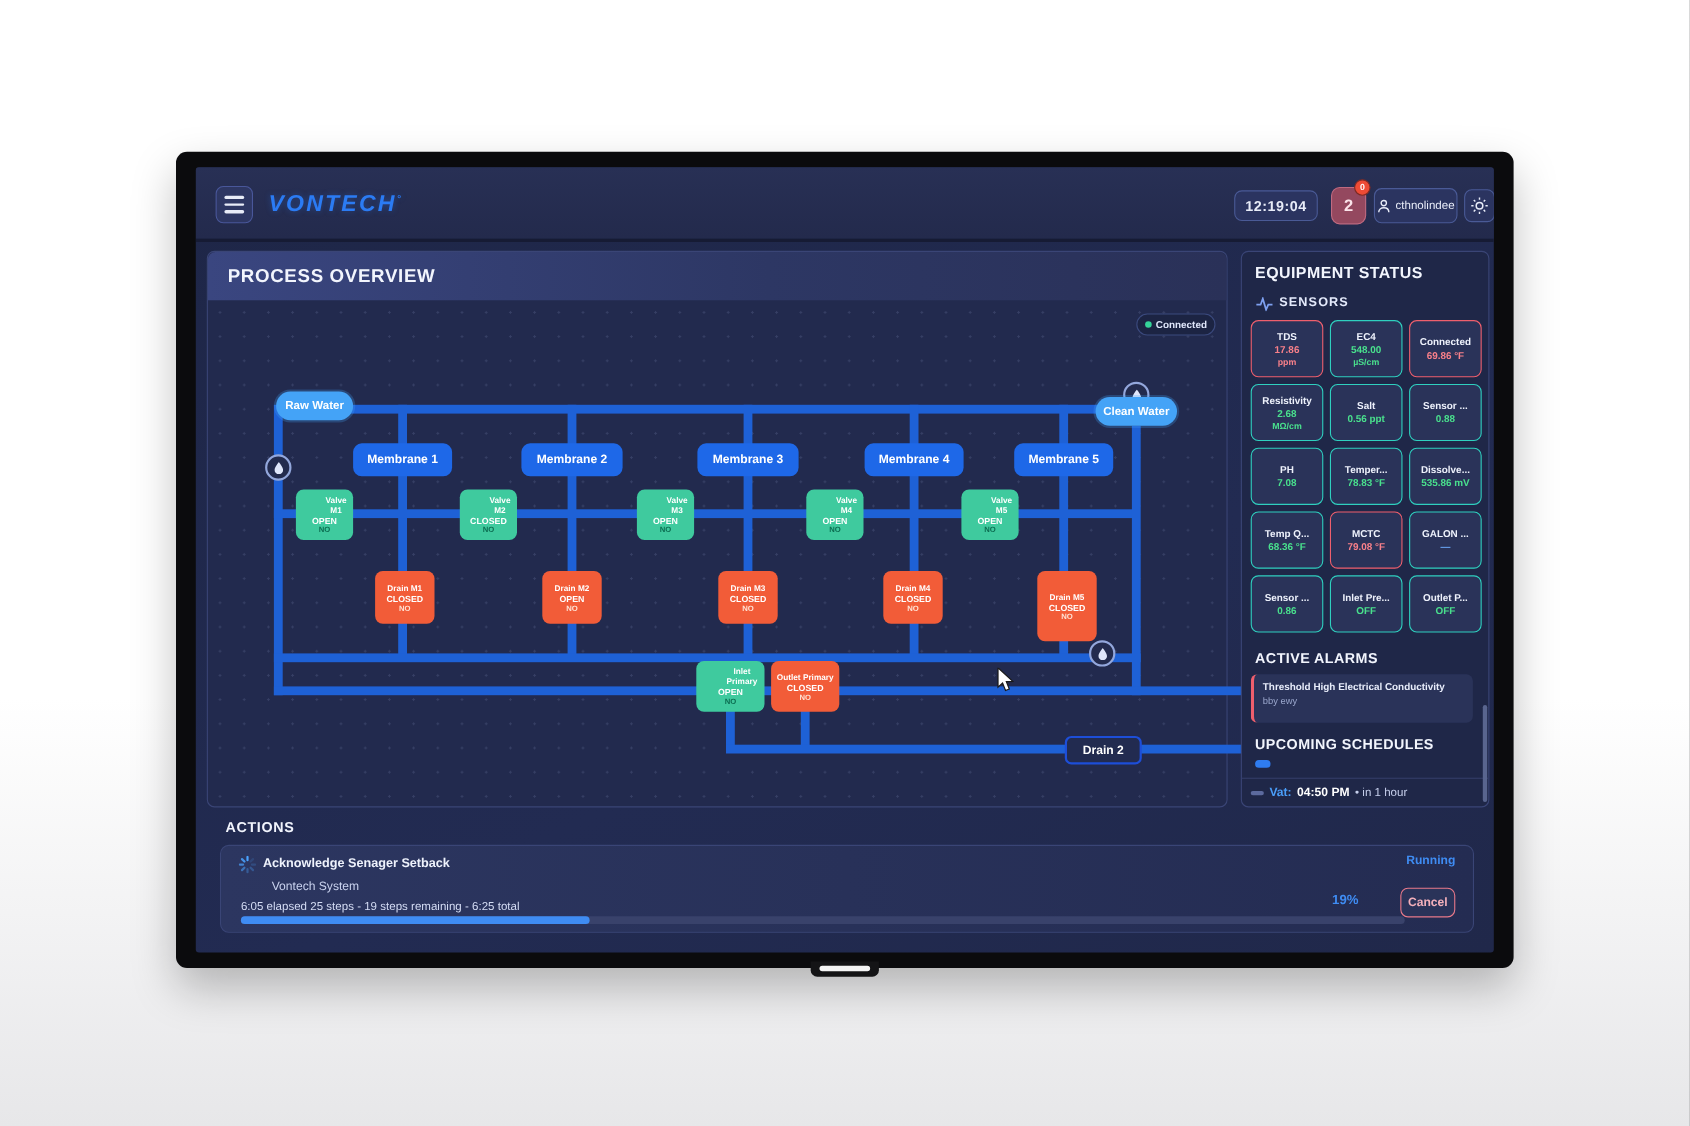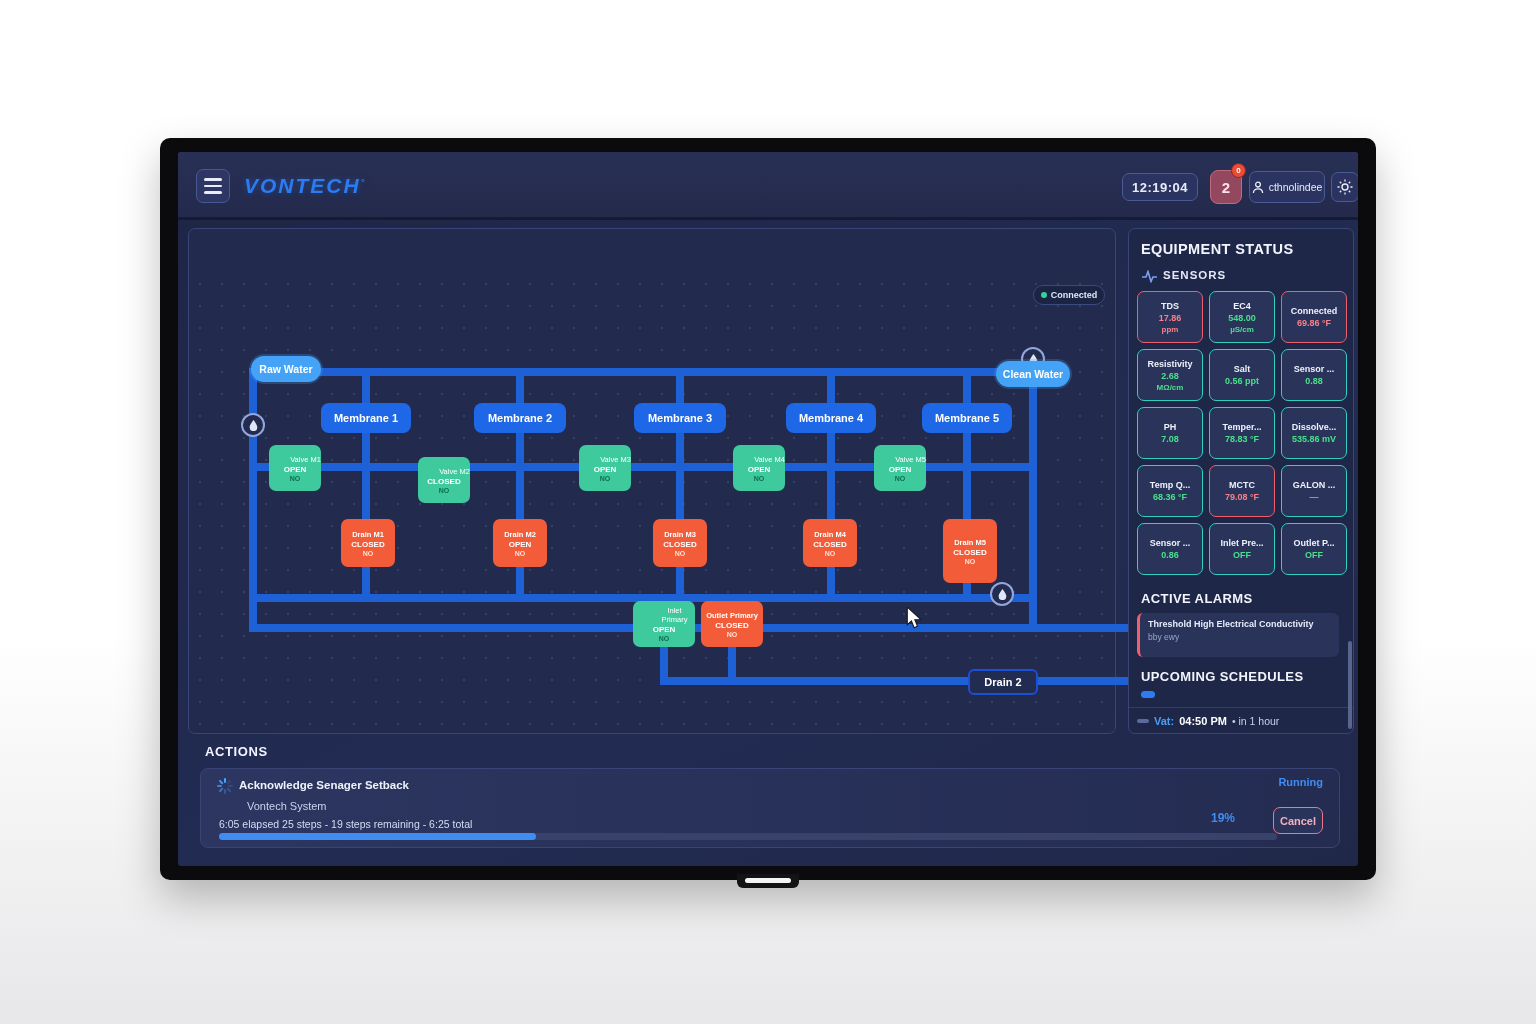--- a/index.html
+++ b/index.html
@@ -59,21 +59,21 @@
 
   .pipe { position:absolute; background:#1e61d6; }
 
   .pill { position:absolute; background:#44a3f7; border-radius:14px; color:#fff;
         font-size:10.5px; font-weight:bold; display:flex; align-items:center; justify-content:center;
         box-shadow:0 0 0 2px rgba(68,163,247,.25); cursor:pointer; }
   .membrane { position:absolute; background:#1e68e8; border-radius:8px; color:#fff;
         font-size:11px; font-weight:bold; display:flex; align-items:center; justify-content:center; cursor:pointer; }
   .valve { position:absolute; background:#3fca9e; border-radius:7px; color:#fff; text-align:center;
         display:flex; flex-direction:column; align-items:center; justify-content:center; gap:1px; cursor:pointer; }
-  .valve .nm { font-size:7.5px; font-weight:normal;margin-left:21px; }
+  .valve .nm { font-size:7.5px; font-weight:bold;margin-left:21px; }
   .valve .st { font-size:8px; font-weight:bold; }
   .valve .md { font-size:7px; color:#0c6e52; font-weight:bold; }
   .drainbox { position:absolute; background:#f25c38; border-radius:7px; color:#fff; text-align:center;
         display:flex; flex-direction:column; align-items:center; justify-content:center; gap:1px; cursor:pointer; }
   .drainbox .nm { font-size:7.5px; font-weight:bold; }
   .drainbox .st { font-size:8px; font-weight:bold; }
   .drainbox .md { font-size:7px; color:#ffe0d2; font-weight:bold; }
   .junction { position:absolute; width:24px; height:24px; background:#232b4e;
         border:2px solid #93a7dc; border-radius:50%; display:flex; align-items:center; justify-content:center; }
   .drain2 { position:absolute; background:#222b50; border:2px solid #1d4ed8; border-radius:6px;
@@ -176,20 +176,23 @@
             <line x1="2.8" y1="2.8" x2="4.2" y2="4.2"></line>
               <line x1="11.8" y1="11.8" x2="13.2" y2="13.2"></line>
             <line x1="2.8" y1="13.2" x2="4.2" y2="11.8"></line>
               <line x1="11.8" y1="4.2" x2="13.2" y2="2.8"></line>
           </g>
         </svg>
       </div>
     </div>
 
     <div class="panel panel-process abs">
+      <div class="panel-head">
+        <span class="panel-title">PROCESS OVERVIEW</span>
+      </div>
       <div class="diagram"></div>
 
       <div class="pipe" style="left:120px;top:139px;width:726px;height:8px;"></div>
       <div class="pipe" style="left:60px;top:139px;width:8px;height:264px;"></div>
       <div class="pipe" style="left:173px;top:139px;width:8px;height:230px;"></div>
       <div class="pipe" style="left:327px;top:139px;width:8px;height:230px;"></div>
       <div class="pipe" style="left:487px;top:139px;width:8px;height:230px;"></div>
       <div class="pipe" style="left:638px;top:139px;width:8px;height:230px;"></div>
       <div class="pipe" style="left:774px;top:139px;width:8px;height:230px;"></div>
       <div class="pipe" style="left:60px;top:234px;width:786px;height:8px;"></div>
@@ -225,21 +228,21 @@
         </div>
       <div class="membrane" style="left:733px;top:174px;width:90px;height:30px;">
           <span>Membrane 5</span>
         </div>
 
       <div class="valve" style="left:80px;top:216px;width:52px;height:46px;">
         <span class="nm">Valve M1</span>
           <span class="st">OPEN</span>
           <span class="md">NO</span>
       </div>
-      <div class="valve" style="left:229px;top:228px;width:52px;height:46px;">
+      <div class="valve" style="left:229px;top:216px;width:52px;height:46px;">
         <span class="nm">Valve M2</span>
           <span class="st">CLOSED</span>
           <span class="md">NO</span>
       </div>
       <div class="valve" style="left:390px;top:216px;width:52px;height:46px;">
         <span class="nm">Valve M3</span>
           <span class="st">OPEN</span>
           <span class="md">NO</span>
       </div>
       <div class="valve" style="left:544px;top:216px;width:52px;height:46px;">

